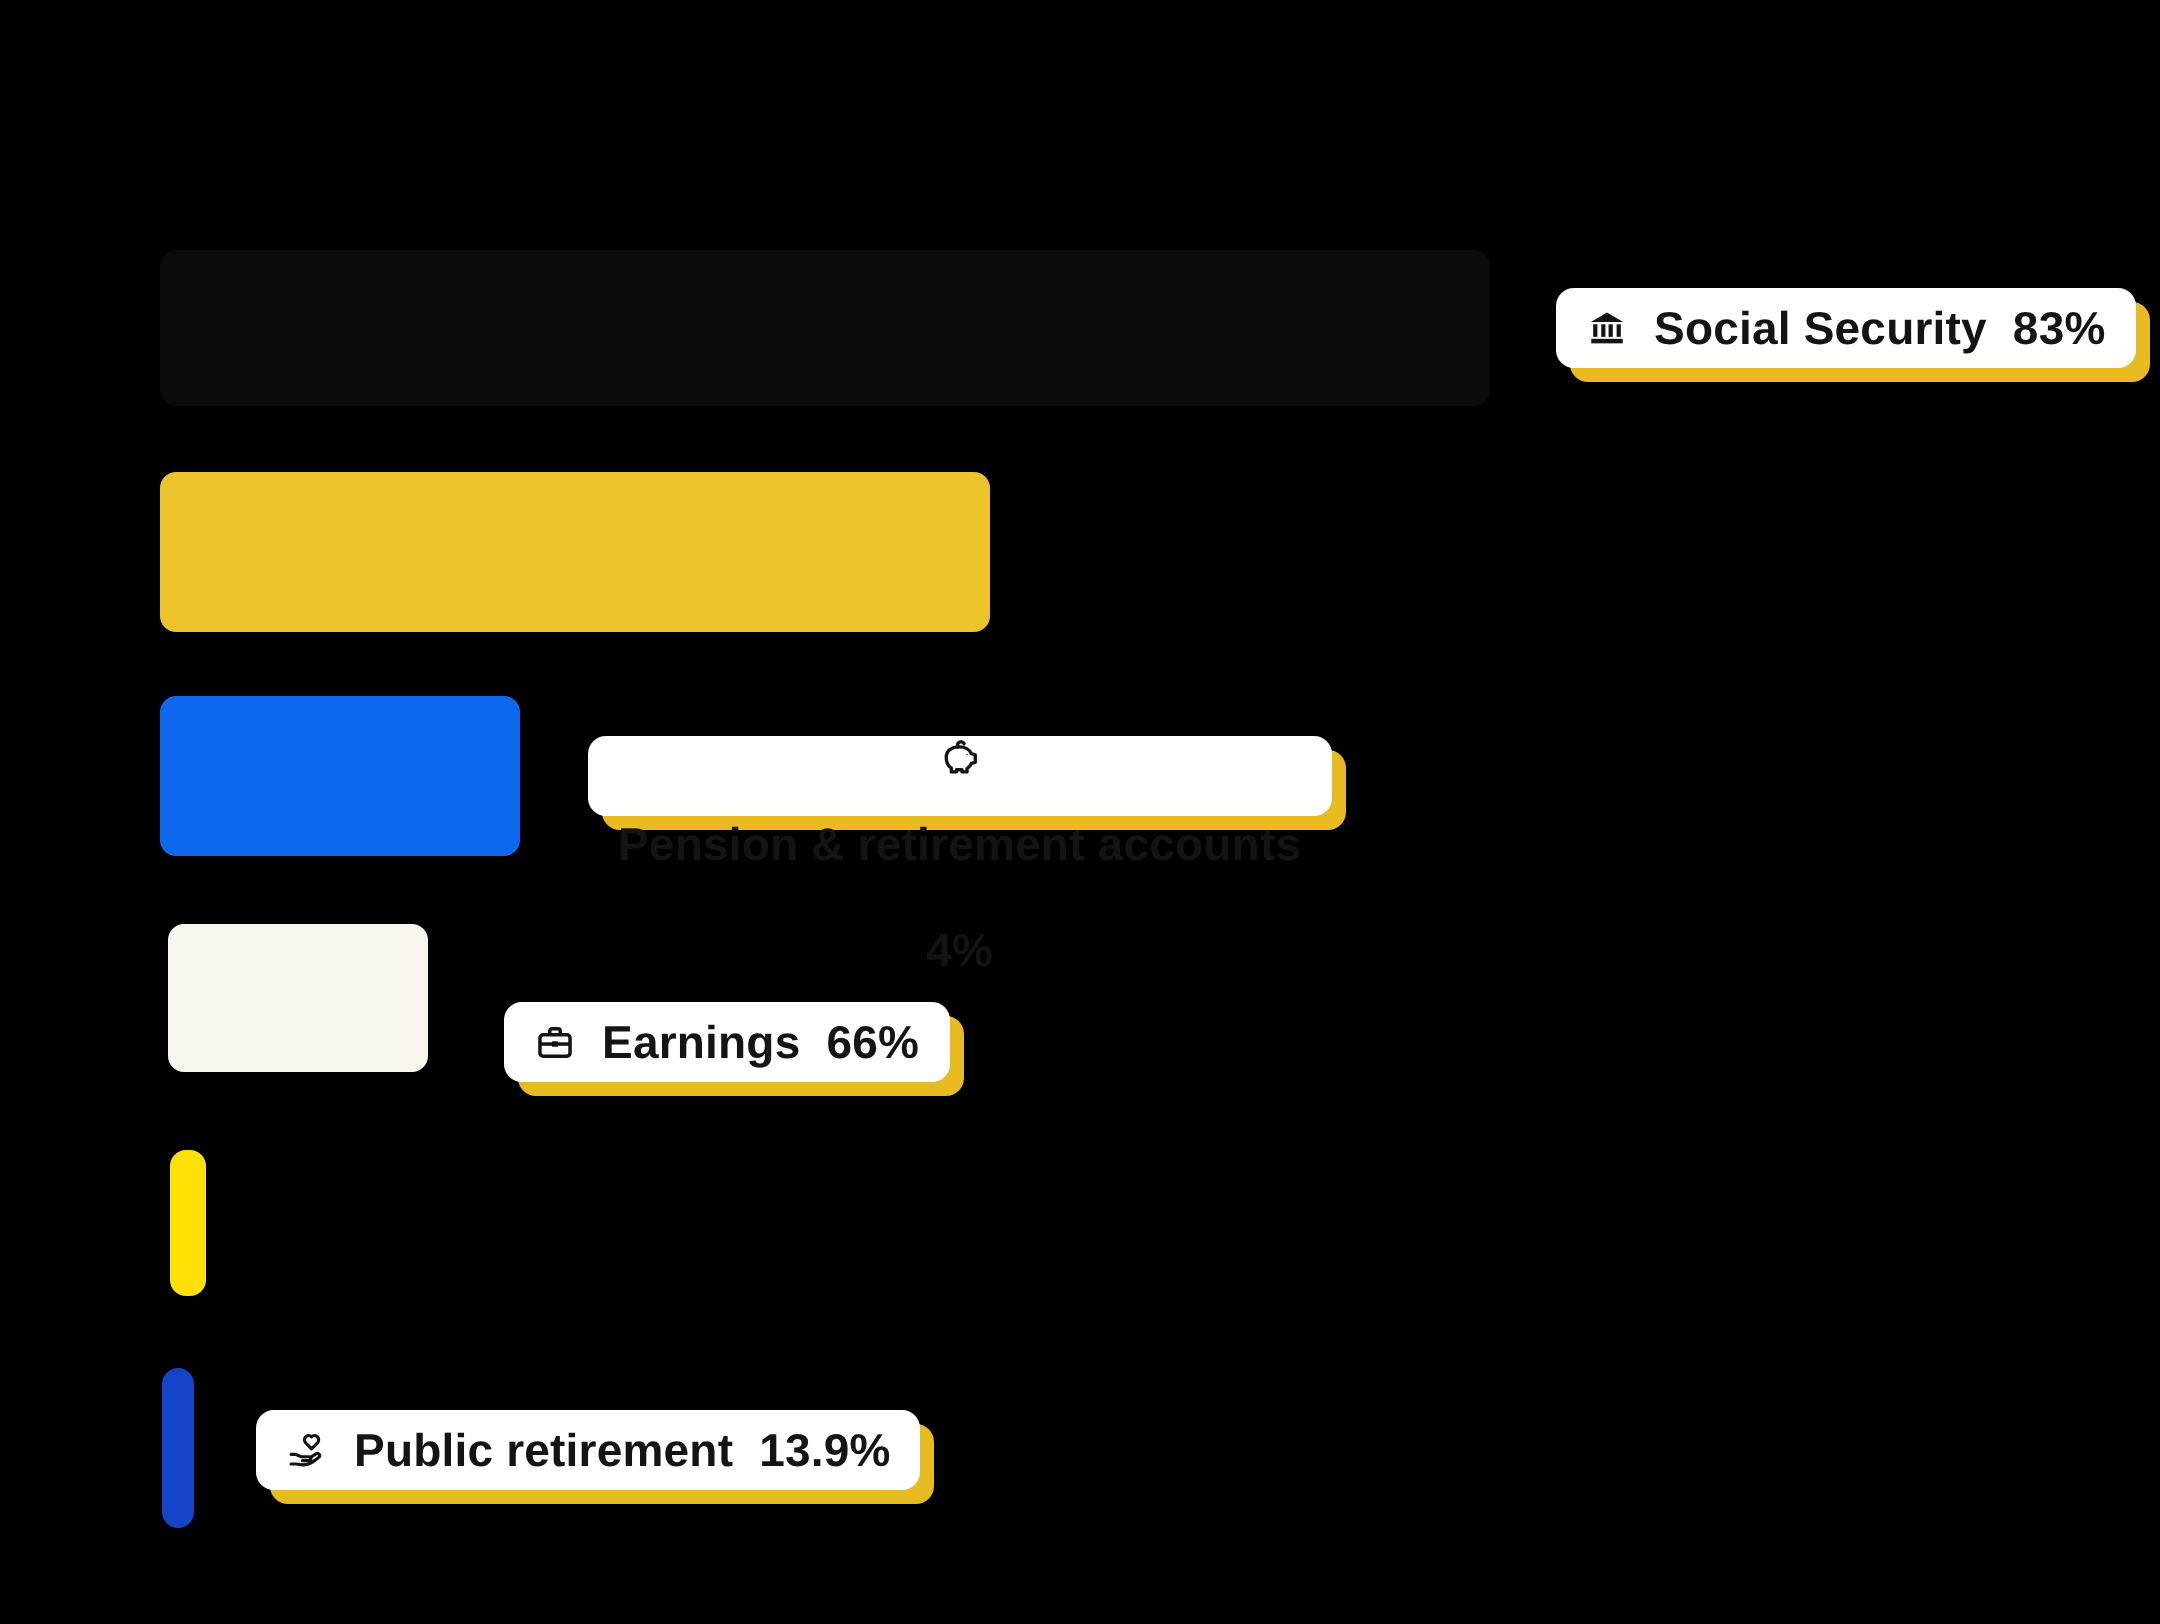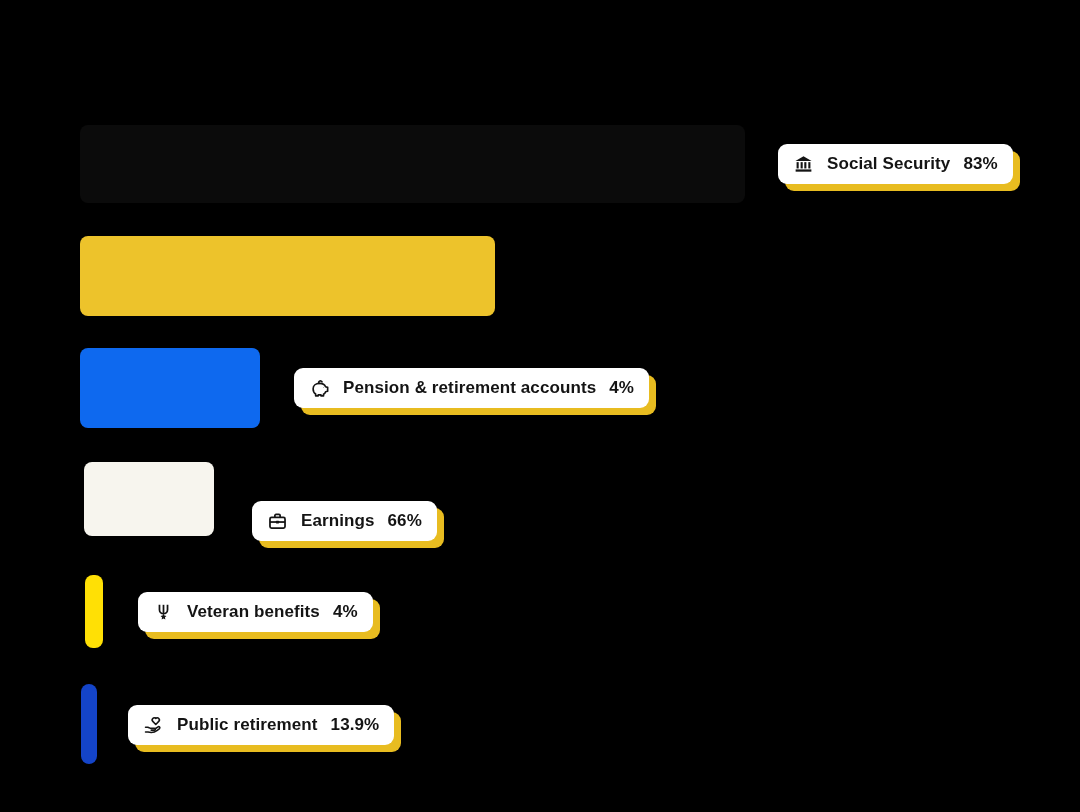--- a/index.html
+++ b/index.html
@@ -21,21 +21,21 @@
     background:var(--pill-bg,#fff);
     border-radius:9px;
     box-shadow:7px 7px 0 var(--pill-shadow,#E8BC20);
     display:inline-flex;
     align-items:center;
     gap:13px;
     padding:0 15px;
     white-space:nowrap;
     color:var(--pill-text,#141414);
     font-weight:700;
-    font-size:17px;
+    font-size:23px;
     letter-spacing:.1px;
   }
   .icon{
     width:21px;height:21px;
     display:inline-flex;align-items:center;justify-content:center;
     flex:0 0 auto;
   }
   .icon svg{width:21px;height:21px;display:block;}
   .lbl,.pct{line-height:40px;}
 </style>
@@ -59,21 +59,21 @@
         </span>
         <span class="lbl">Social Security</span>
         <span class="pct">83%</span>
       </div>
     </div>
     <div class="row-group">
       <div class="bar" style="top: 236px; left: 80px; width: 415px; height: 80px; background: rgb(237, 195, 43);"></div>
     </div>
     <div class="row-group">
       <div class="bar" style="top: 348px; left: 80px; width: 180px; height: 80px; background: rgb(14, 105, 239);"></div>
-      <div class="pill" style="top: 368px; left: 294px;">
+      <div class="pill" style="top: 368px; left: 294px; flex-direction: column;">
         <span class="icon">
           <svg viewBox="0 0 24 24" fill="none" stroke="#141414" stroke-width="1.9" stroke-linecap="round" stroke-linejoin="round">
             <path d="M4.7 12.2c0-3.7 3.1-6 7.4-6 3.3 0 6 1.5 6.8 3.8l2.4.7v4.4l-2.3.6c-.4 1.2-1.3 2.2-2.4 2.9v1.9h-2.9v-1.2h-3.2v1.2H7.6v-2.3c-1.9-1.1-2.9-3-2.9-6Z"></path>
             <path d="M11.5 6.2c-.6-1-.3-2.1.5-2.6 1-.6 2.3-.2 2.9.8"></path>
             <circle cx="16.6" cy="10.6" r="0.4" fill="#141414" stroke="none"></circle>
           </svg>
         </span>
         <span class="lbl">Pension &amp; retirement accounts</span>
         <span class="pct">4%</span>
       </div>
@@ -88,31 +88,20 @@
             <path d="M3.4 12.6h17.2"></path>
             <rect x="10.2" y="11" width="3.6" height="3.2" rx="0.7" fill="#141414" stroke="none"></rect>
           </svg>
         </span>
         <span class="lbl">Earnings</span>
         <span class="pct">66%</span>
       </div>
     </div>
     <div class="row-group">
       <div class="bar" style="top: 575px; left: 85px; width: 18px; height: 73px; background: rgb(255, 224, 5);"></div>
-      <div class="pill" style="top: 592px; left: 138px;">
-        <span class="icon">
-          <svg viewBox="0 0 24 24" fill="none" stroke="#141414" stroke-width="2">
-            <path d="M7.4 3.2v5.6a4.6 4.6 0 0 0 9.2 0V3.2"></path>
-            <path d="M12 3.2V13"></path>
-            <path d="M12 13.4l1.05 2.13 2.35.34-1.7 1.66.4 2.34L12 18.77l-2.1 1.1.4-2.34-1.7-1.66 2.35-.34Z" fill="#141414" stroke="none"></path>
-          </svg>
-        </span>
-        <span class="lbl">Veteran benefits</span>
-        <span class="pct">4%</span>
-      </div>
     </div>
     <div class="row-group">
       <div class="bar" style="top: 684px; left: 81px; width: 16px; height: 80px; background: rgb(20, 68, 200);"></div>
       <div class="pill" style="top: 705px; left: 128px;">
         <span class="icon">
           <svg viewBox="0 0 24 24" fill="none" stroke="#141414" stroke-width="1.8" stroke-linecap="round" stroke-linejoin="round">
             <path d="M14.6 3.9c.9-1 2.5-1 3.4 0 .9 1 .9 2.5 0 3.4l-3.4 3.5-3.4-3.5c-.9-.9-.9-2.4 0-3.4.9-1 2.5-1 3.4 0Z"></path>
             <path d="M2.9 13.9h2.6l3.2 1.4h4.4a1.1 1.1 0 0 1 0 2.2H9.4"></path>
             <path d="M2.9 19.4h2.8l3.8.5c2.4 0 4.8-.9 6.8-2.4l2.6-2a1.3 1.3 0 0 0-1.6-2l-3.4 2.2"></path>
           </svg>

